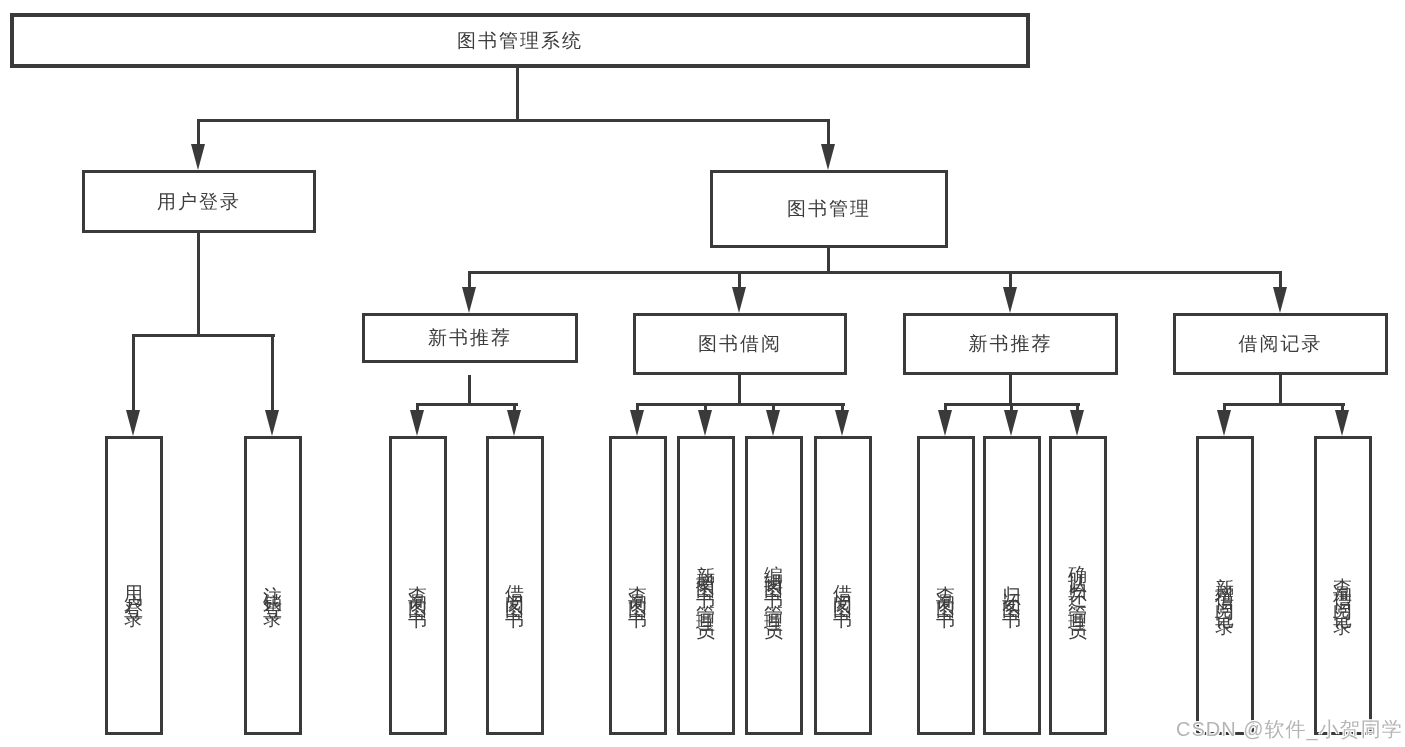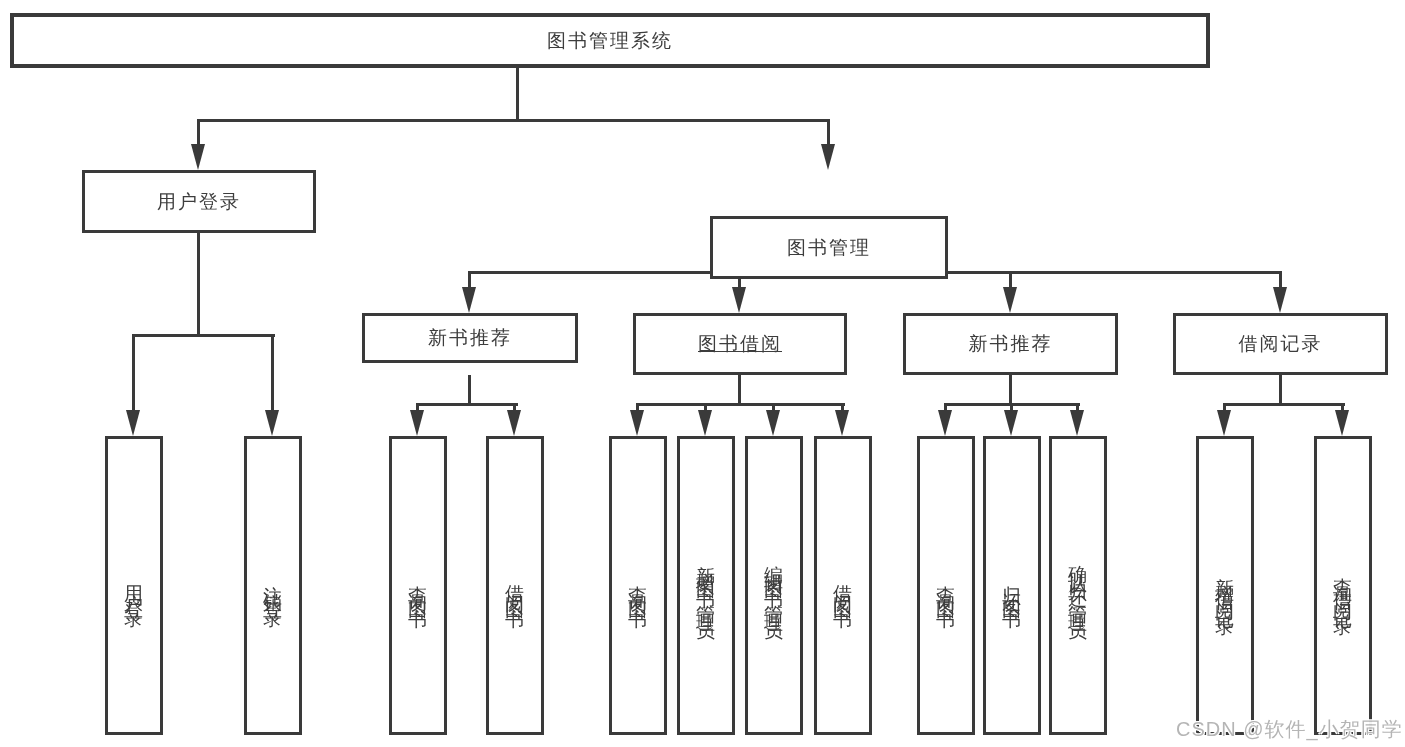--- a/index.html
+++ b/index.html
@@ -84,27 +84,27 @@
     z-index: 5;
     text-shadow:
       1px 1px 0 #ffffff, -1px -1px 0 #ffffff,
       1px -1px 0 #ffffff, -1px 1px 0 #ffffff;
     white-space: nowrap;
   }
 </style>
 </head>
 <body>
 
-<div class="node root" style="left:10px; top:13px; width:1200px; height:55px;">图书管理系统</div>
+<div class="node root" style="left:10px; top:13px; width:1020px; height:55px;">图书管理系统</div>
 
 <div class="node" style="left:82px; top:170px; width:234px; height:63px;">用户登录</div>
-<div class="node" style="left:710px; top:170px; width:238px; height:63px;margin-top:46px;">图书管理</div>
+<div class="node" style="left:710px; top:170px; width:238px; height:78px;">图书管理</div>
 
 <div class="node" style="left:362px; top:313px; width:216px; height:50px;">新书推荐</div>
-<div class="node" style="left:633px; top:313px; width:214px; height:62px;text-decoration:underline;">图书借阅</div>
+<div class="node" style="left:633px; top:313px; width:214px; height:62px;">图书借阅</div>
 <div class="node" style="left:903px; top:313px; width:215px; height:62px;">新书推荐</div>
 <div class="node" style="left:1173px; top:313px; width:215px; height:62px;">借阅记录</div>
 
 <div class="vnode" style="left:105px; top:436px; width:58px; height:299px;">
   <span class="vtext">用户登录</span>
 </div>
 <div class="vnode" style="left:244px; top:436px; width:58px; height:299px;">
   <span class="vtext">注销登录</span>
 </div>
 

